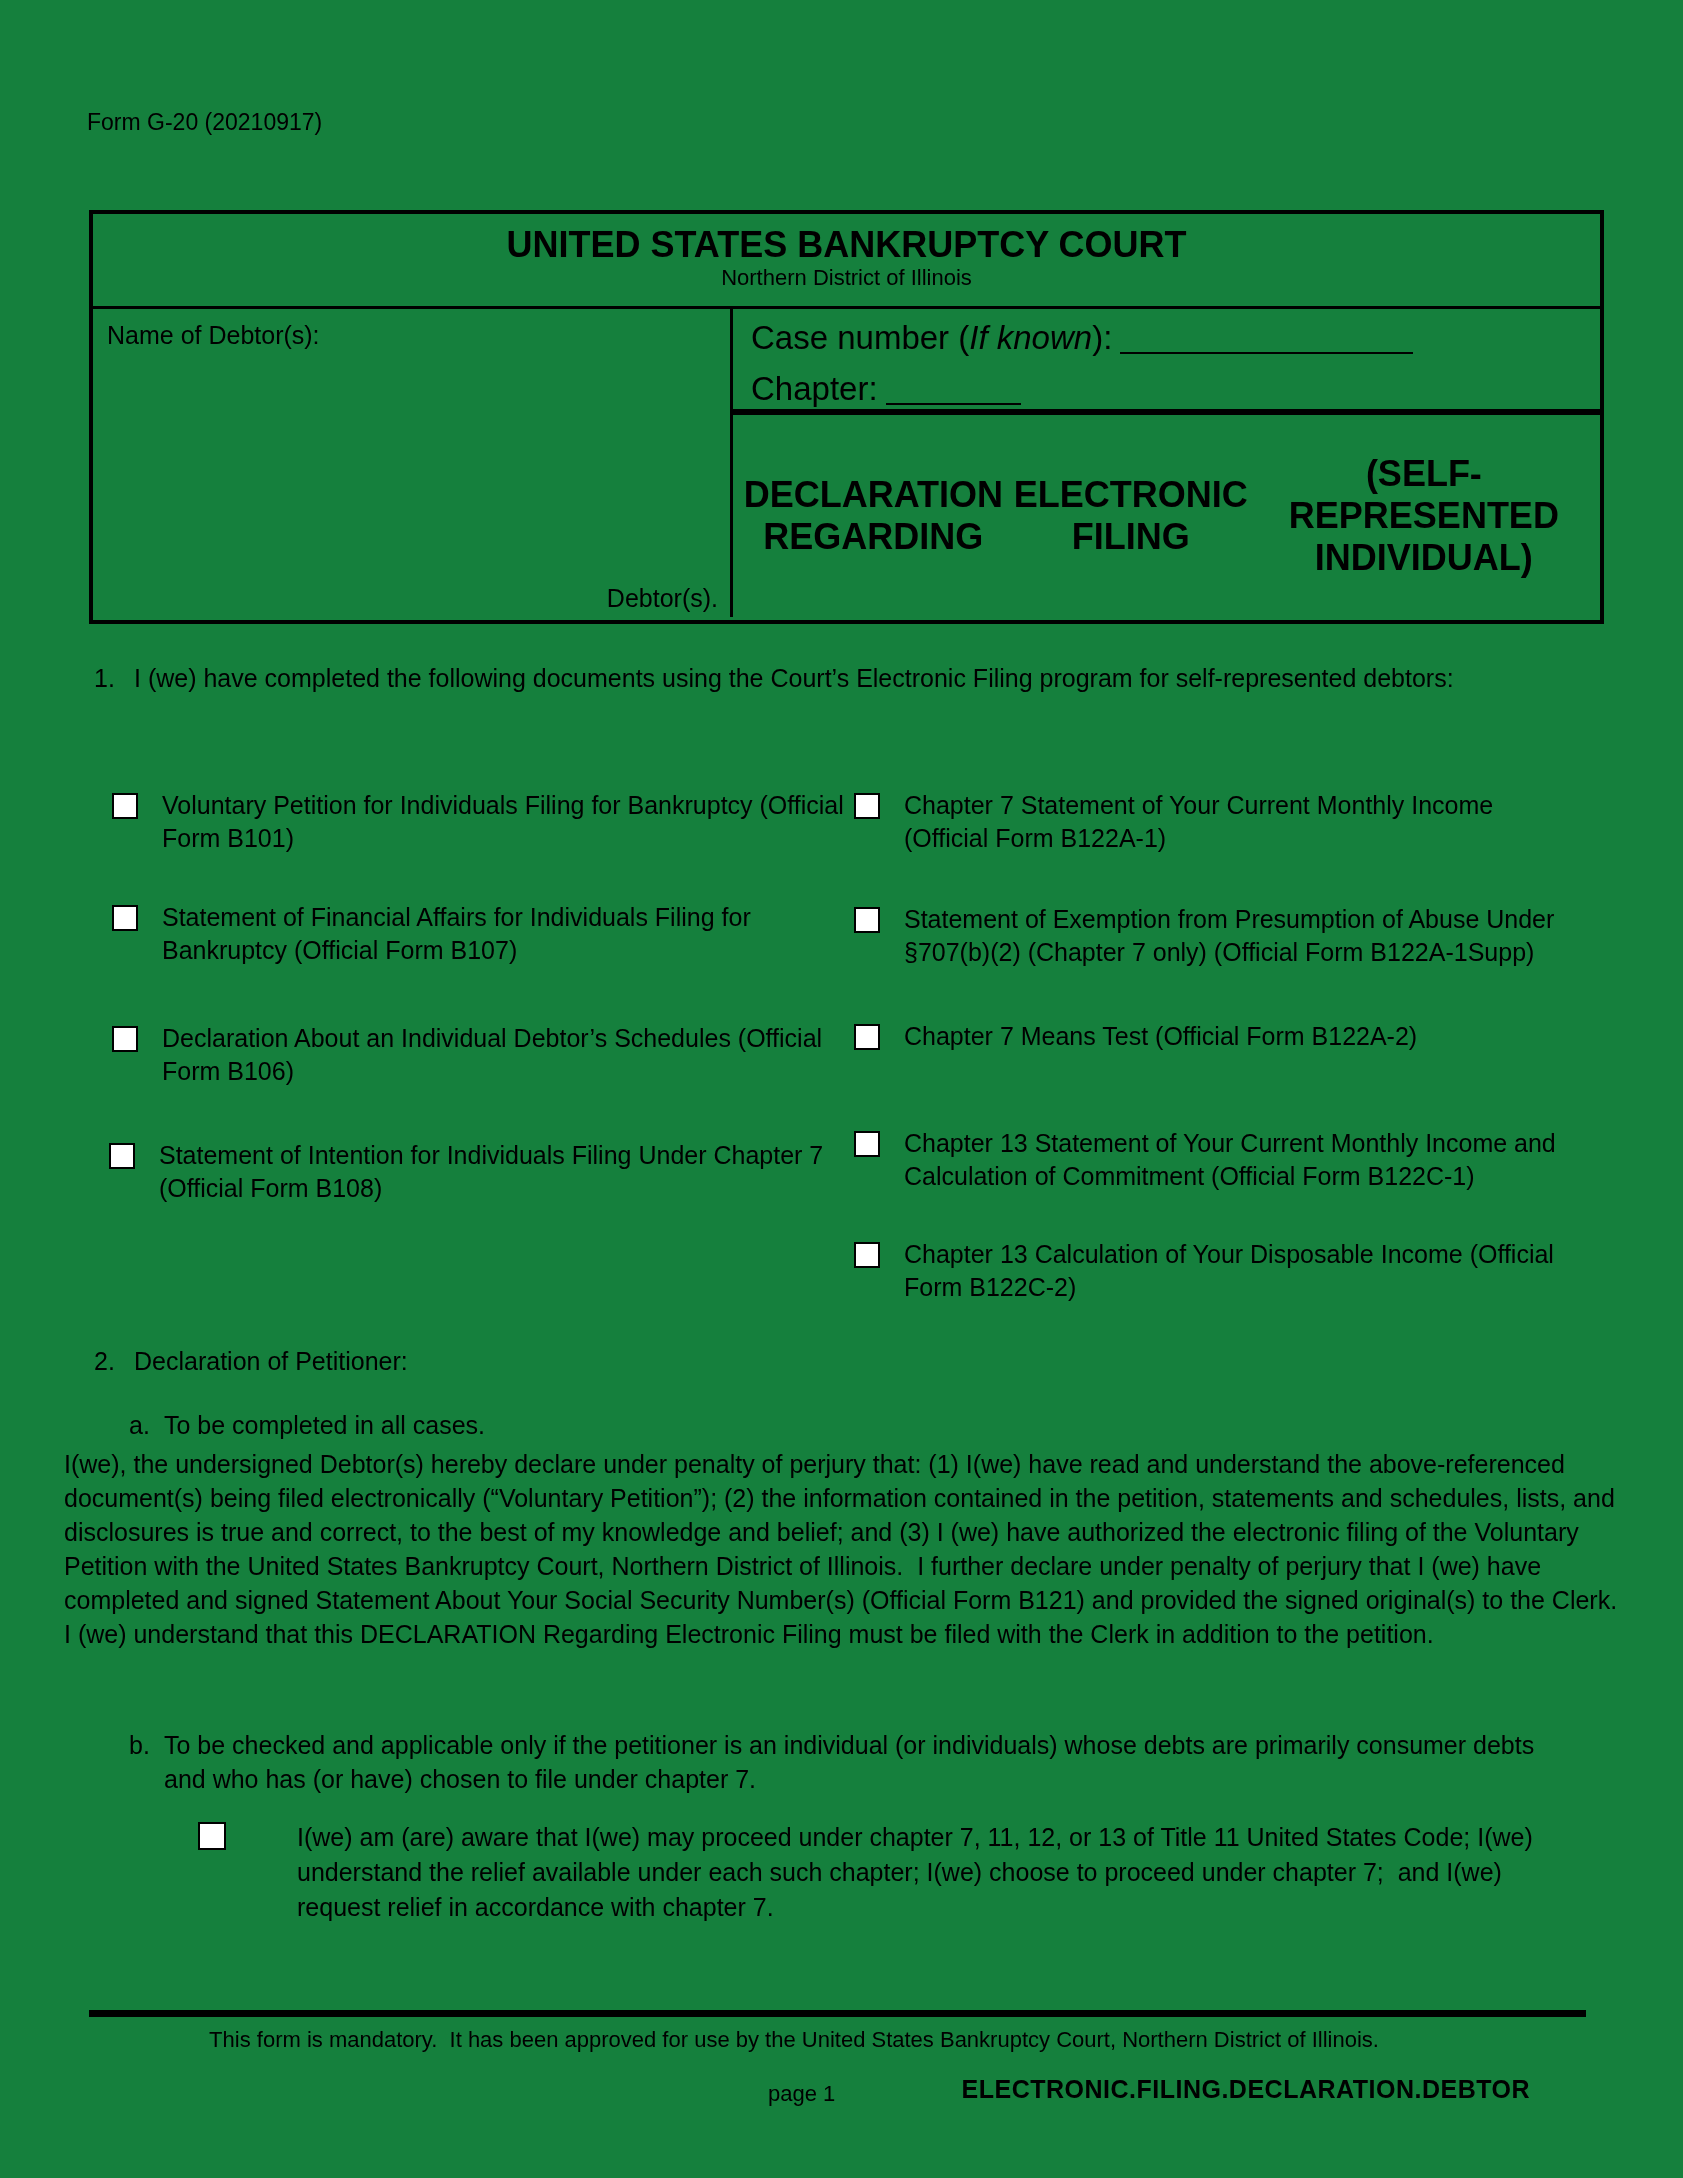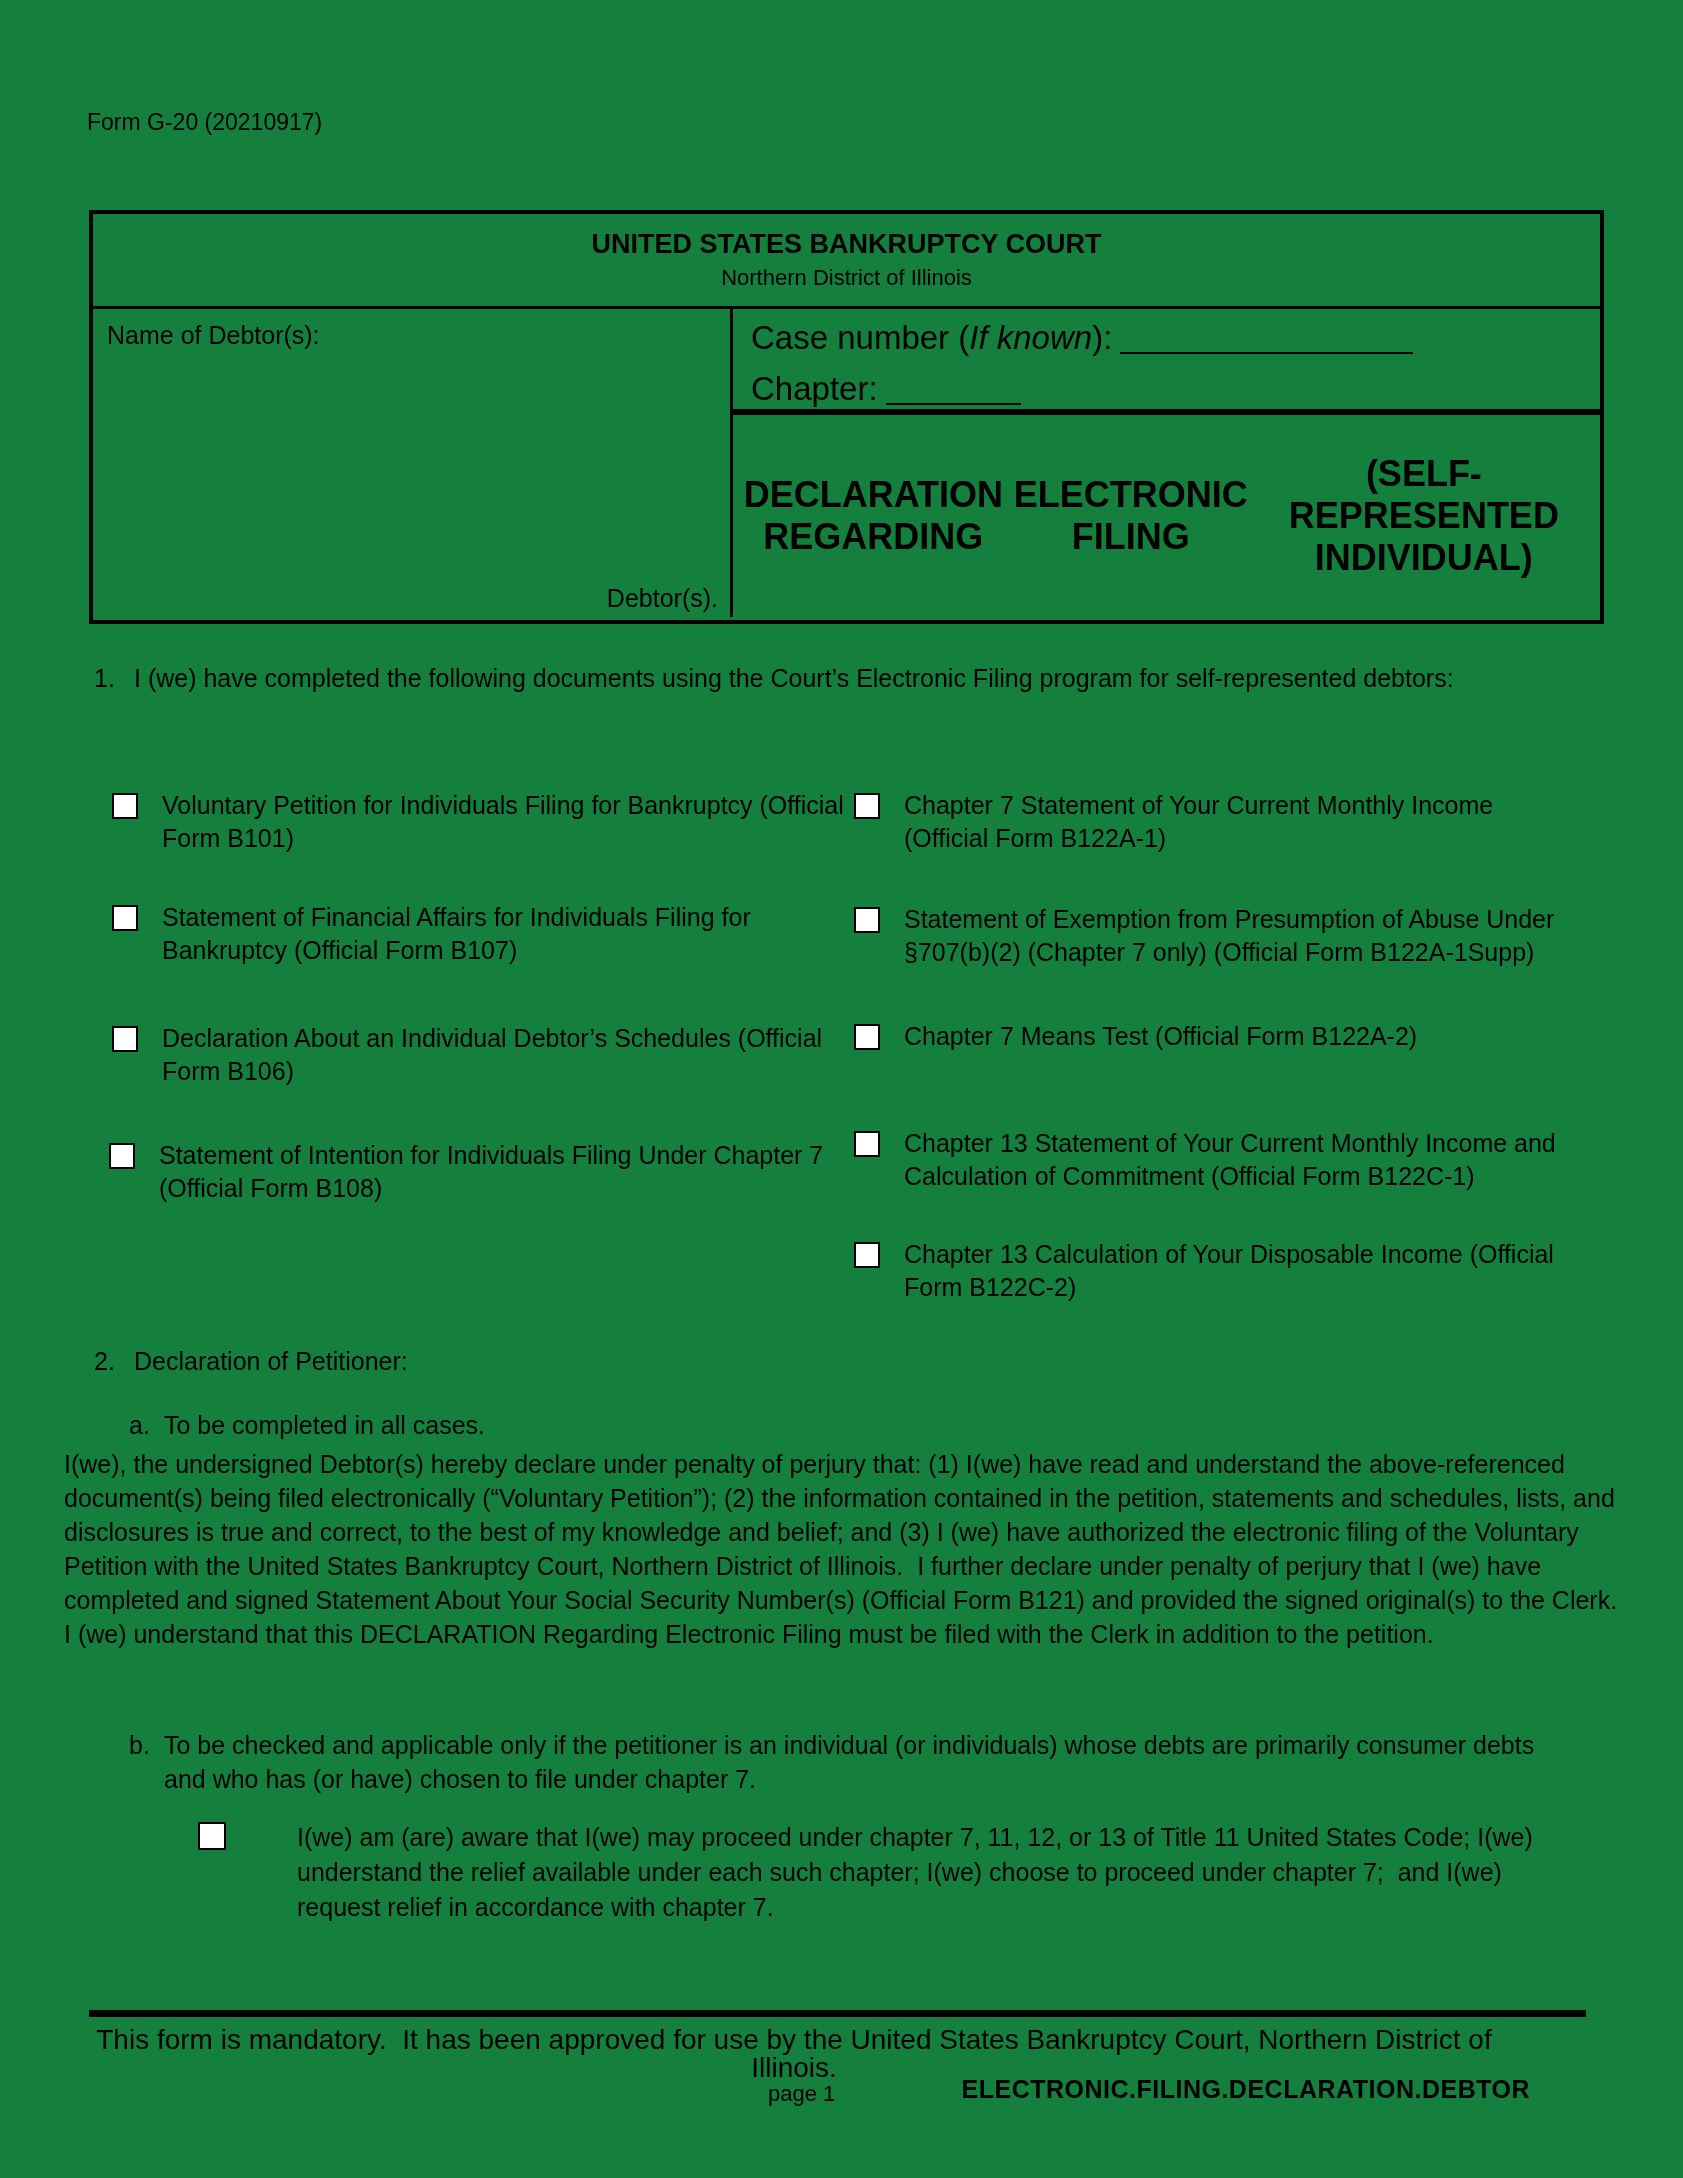--- a/index.html
+++ b/index.html
@@ -10,21 +10,21 @@
     background:#15803d;
     font-family:"Liberation Sans","DejaVu Sans",sans-serif;
     color:#000;
   }
   .abs{position:absolute;}
   .form-number{left:87px;top:109px;font-size:23px;}
 
   
   .htable{left:89px;top:210px;width:1515px;height:414px;border:4px solid #000;box-sizing:border-box;}
   .hrow1{height:95px;border-bottom:3px solid #000;display:flex;flex-direction:column;justify-content:center;align-items:center;gap:9px;box-sizing:border-box;}
-  .court-name{font-size:27px;font-weight:bold;line-height:27px;}
+  .court-name{font-size:36px;font-weight:bold;line-height:27px;}
   .district{font-size:22px;line-height:22px;}
   .hrow2{display:flex;height:308px;}
   .lcell{width:640px;border-right:3px solid #000;box-sizing:border-box;position:relative;padding:12px 14px;font-size:25px;}
   .debtors-caption{position:absolute;right:12px;bottom:4px;font-size:25px;}
   .rcol{flex:1;display:flex;flex-direction:column;}
   .case-cell{height:106px;border-bottom:6px solid #000;box-sizing:border-box;padding:14px 16px 0 18px;font-size:33px;}
   .case-line{line-height:30px;}
   .chapter-line{line-height:30px;margin-top:20px;}
   .blank{display:inline-block;border-bottom:2px solid #000;height:24px;vertical-align:-5px;}
   .blank.case{width:293px;margin-left:8px;}
@@ -51,21 +51,21 @@
   .item-a .txt{margin-left:35px;}
   .para{left:64px;top:1447px;width:1556px;white-space:pre-wrap;}
   .item-b{left:129px;top:1728px;width:1426px;}
   .item-b .txt{margin-left:35px;width:1396px;}
   .consent{left:198px;top:1820px;display:flex;gap:71px;}
   .consent .cb{width:24px;height:24px;margin-top:2px;}
   .consent .lbl{font-size:25px;line-height:35px;width:1257px;white-space:pre-wrap;}
 
   
   .footer-rule{left:89px;top:2010px;width:1497px;height:7px;background:#000;}
-  .mandatory{left:64px;top:2026px;width:1460px;text-align:center;font-size:28px;line-height:28px;white-space:pre-wrap;}
+  .mandatory{left:64px;top:2026px;width:1460px;text-align:center;font-size:22px;line-height:28px;white-space:pre-wrap;}
   .page-number{left:768px;top:2081px;font-size:22px;}
   .doc-code{right:153px;top:2075px;font-size:25px;font-weight:bold;letter-spacing:0.5px;}
 </style>
 </head>
 <body>
 
 <div class="page">
 
   <div class="abs form-number">Form G-20 (20210917)</div>
 

